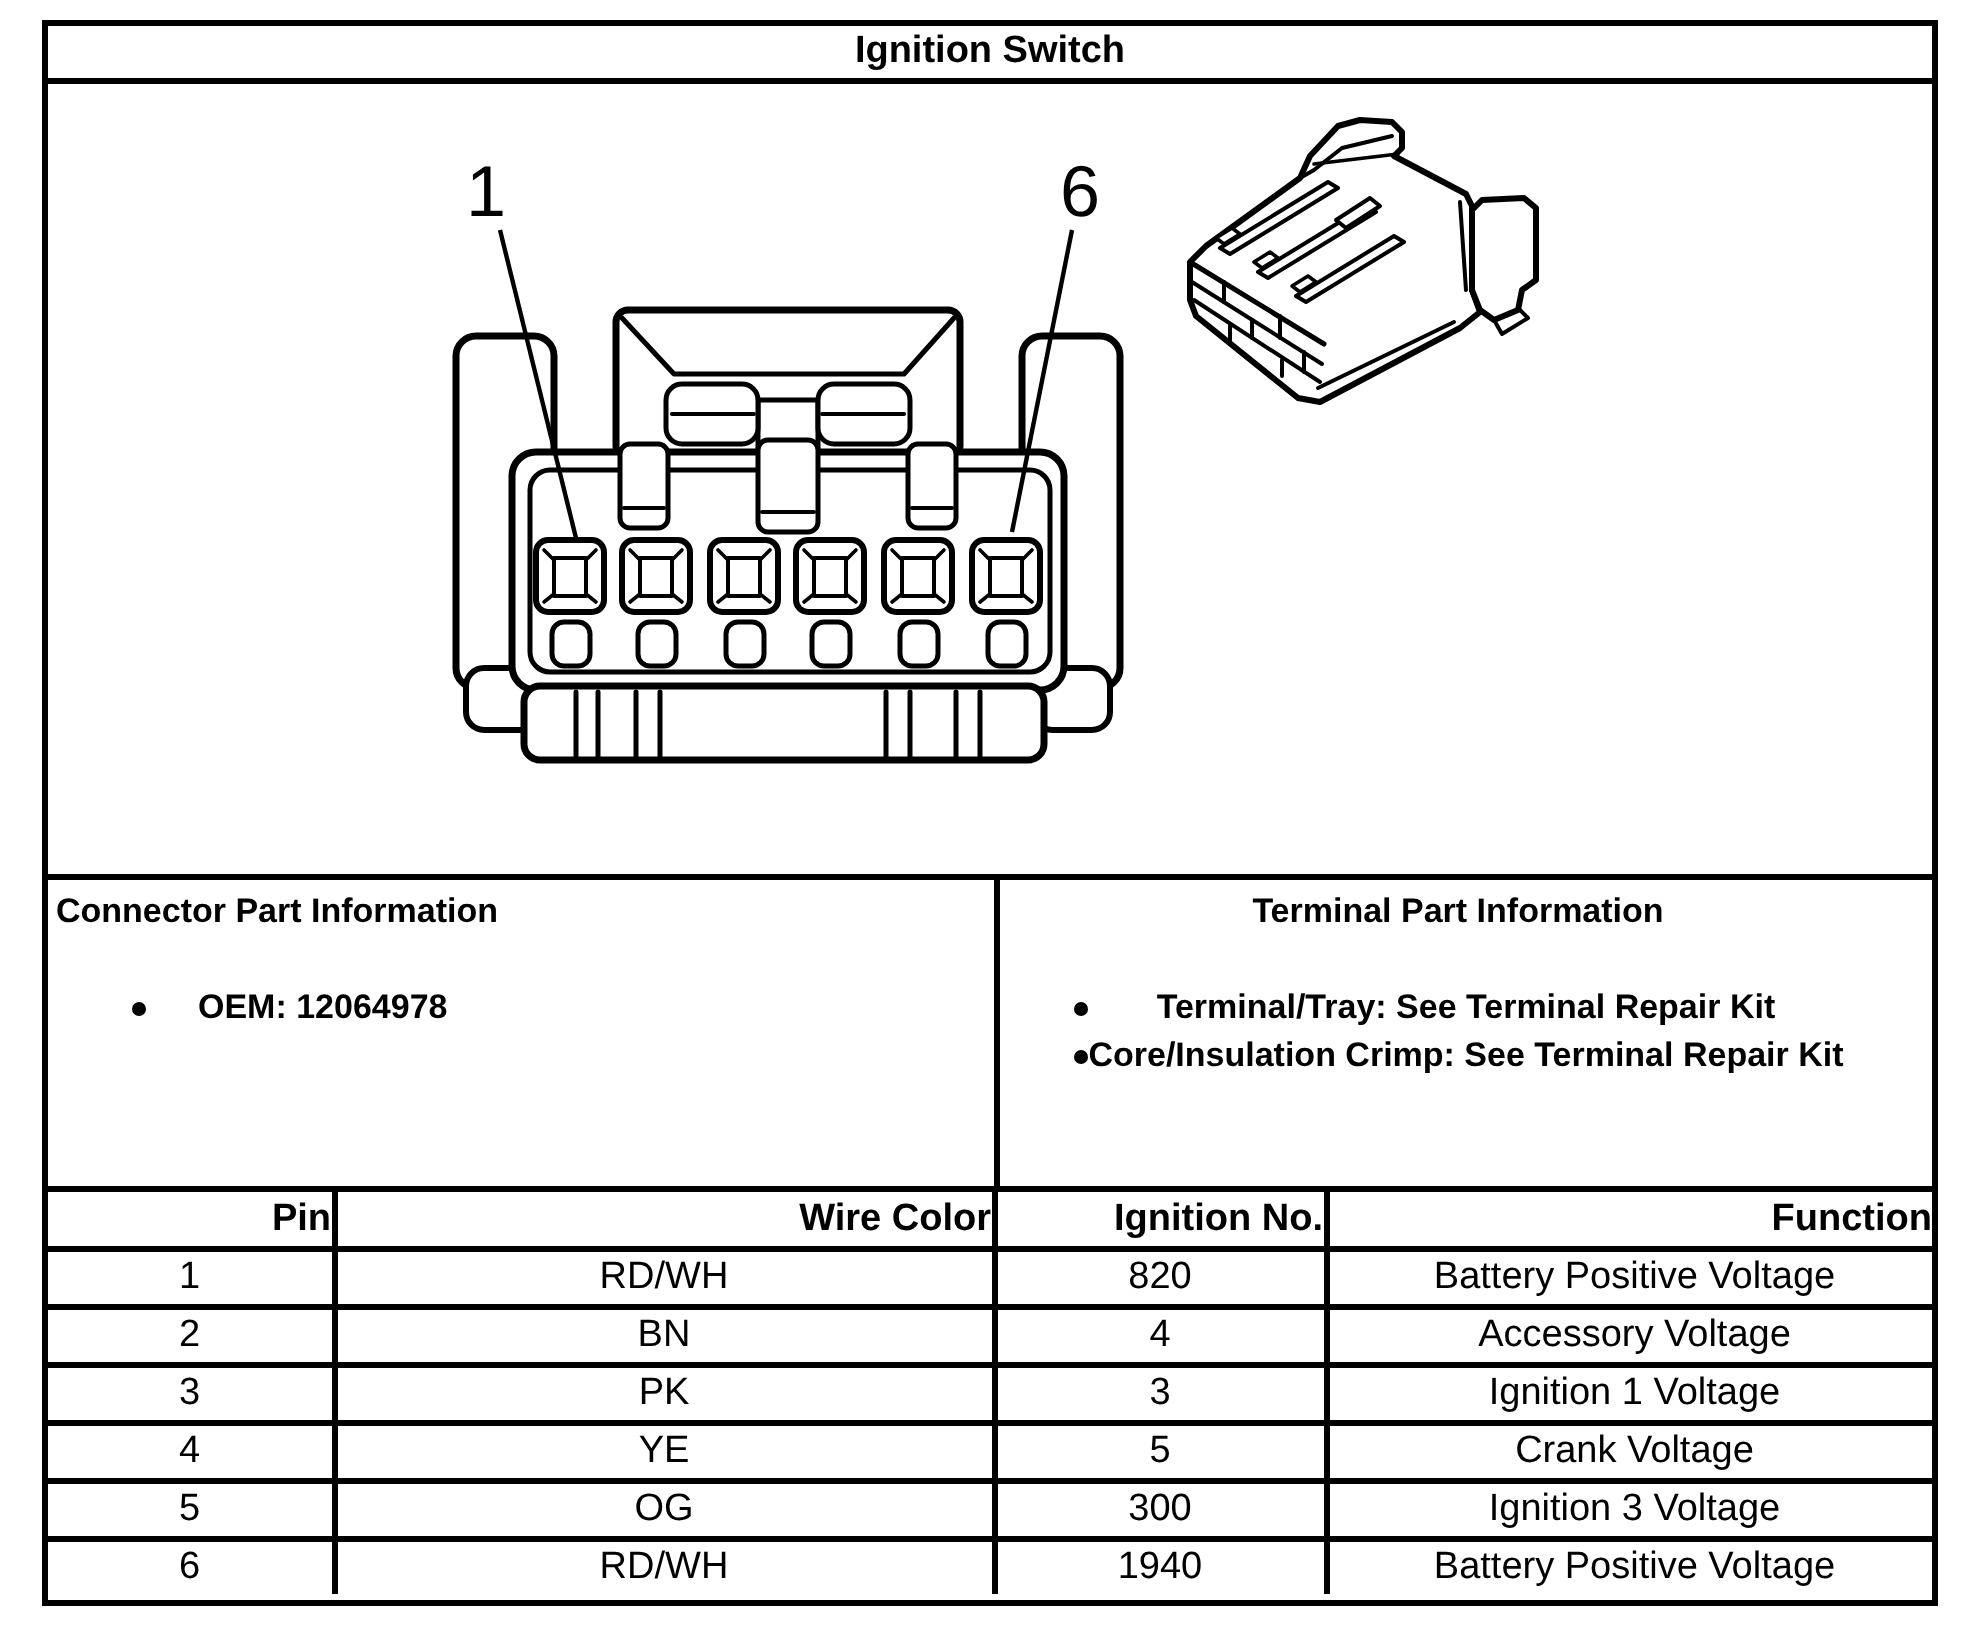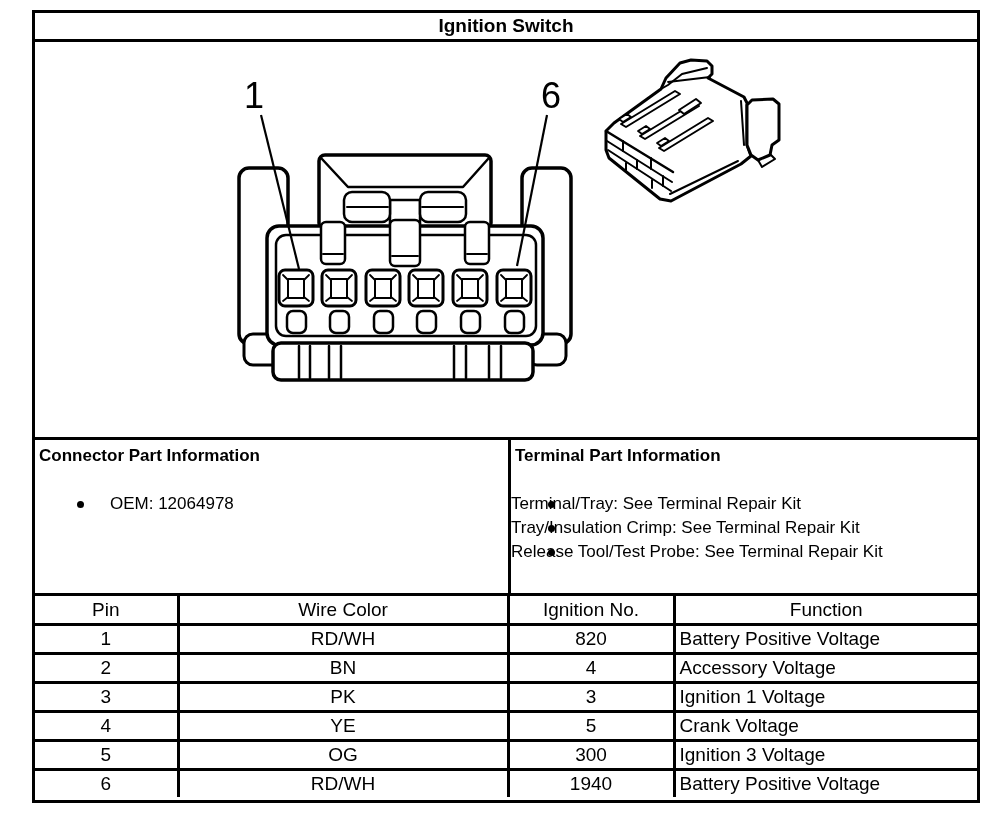--- a/index.html
+++ b/index.html
@@ -4,21 +4,21 @@
 <style>
   html, body {
     margin: 0; padding: 0;
     width: 985px; height: 817px;
     background: #ffffff;
     font-family: "Liberation Sans", sans-serif;
     color: #000;
   }
   .page {
     position: absolute;
-    left: 32px; top: 10px;
+    left: 21px; top: 10px;
     width: 948px; height: 793px;
     box-sizing: border-box;
     border: 3px solid #000;
     background: #fff;
   }
   .title-bar {
     height: 26px;
     border-bottom: 3px solid #000;
     display: flex; align-items: center; justify-content: center;
     font-size: 19px; font-weight: bold;
@@ -32,27 +32,27 @@
   .diagram-svg { position: absolute; left: 0; top: 0; }
 
   .info-section {
     display: flex;
     height: 153px;
     border-bottom: 3px solid #000;
     font-size: 17px;
   }
   .info-cell { box-sizing: border-box; overflow: hidden; }
   .info-cell.left  { width: 476px; border-right: 3px solid #000; }
-  .info-cell.right { flex: 1; }
+  .info-cell.right { flex: 1; text-align: center; }
   .info-heading {
     font-weight: bold; font-size: 17px;
     padding: 6px 12px 0 4px;
     white-space: nowrap;
   }
-  ul.bullets { margin: 26px 0 0 0; padding: 0; list-style: none; }
+  ul.bullets { margin: 26px 0 0 0; padding: 0; list-style: none; font-weight: bold; }
   ul.bullets li {
     position: relative;
     line-height: 24px;
     white-space: nowrap;
   }
   ul.bullets li::before {
     content: "";
     position: absolute;
     width: 7px; height: 7px;
     border-radius: 50%;
@@ -74,22 +74,22 @@
   .pin-table th, .pin-table td {
     border: 3px solid #000;
     height: 26px;
     padding: 0;
     text-align: center;
     white-space: nowrap;
     overflow: hidden;
     font-weight: normal;
     vertical-align: middle;
   }
-  .pin-table th { font-weight: normal; height: 27px; }
-  .pin-table td.fn-cell { text-align: left; padding-left: 4px; }
+  .pin-table th { font-weight: bold; height: 27px; text-align: right; }
+  .pin-table td.fn-cell { text-align: center; padding-left: 4px; }
 
   svg text.pin-num {
     font-family: "Liberation Sans", sans-serif;
     font-size: 36px;
     fill: #000;
     stroke: none;
   }
 </style>
 </head>
 <body>
@@ -207,22 +207,21 @@
     <div class="info-cell left">
       <div class="info-heading">Connector Part Information</div>
       <ul class="bullets">
         <li>OEM: 12064978</li>
       </ul>
     </div>
     <div class="info-cell right">
       <div class="info-heading">Terminal Part Information</div>
       <ul class="bullets">
         <li>Terminal/Tray: See Terminal Repair Kit</li>
-        <li>Tray/Insulation Crimp: See Terminal Repair Kit</li>
-        <li>Release Tool/Test Probe: See Terminal Repair Kit</li>
+        <li>Core/Insulation Crimp: See Terminal Repair Kit</li>
       </ul>
     </div>
   </div>
 
   <table class="pin-table">
     <colgroup>
       <col style="width:143px">
       <col style="width:330px">
       <col style="width:166px">
       <col style="width:303px">

